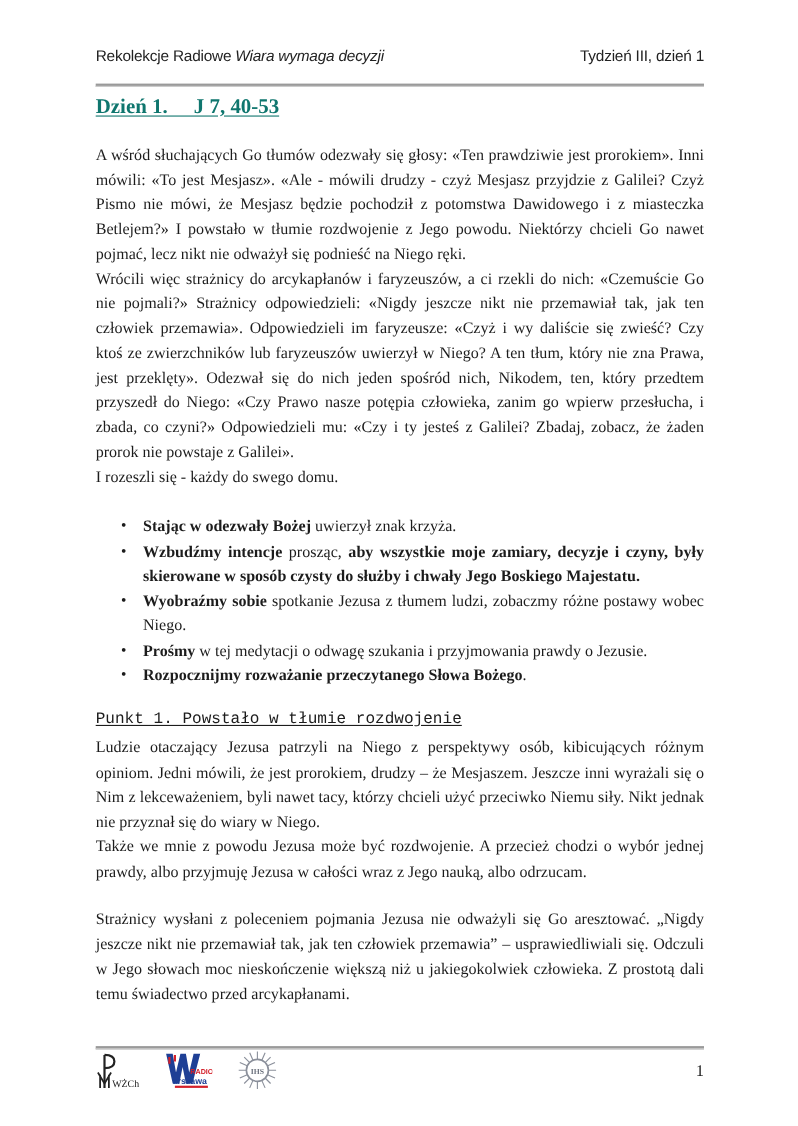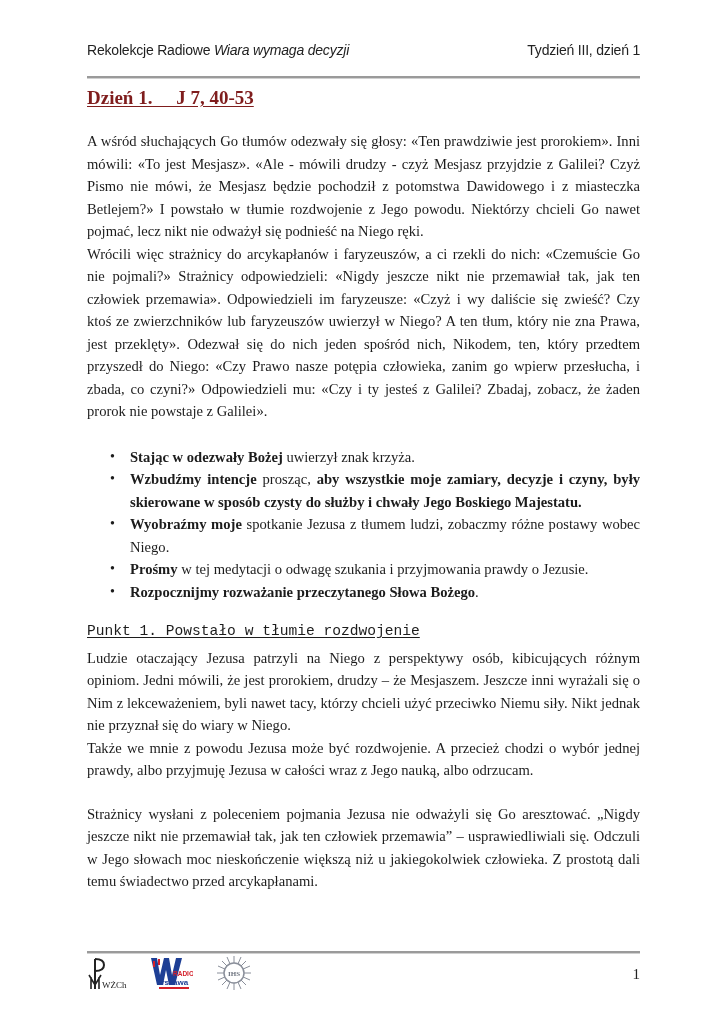--- a/index.html
+++ b/index.html
@@ -20,21 +20,21 @@
     .rule {
       position: absolute; left: 87px; width: 553px; height: 2px;
       background: #9a9a9a; border-bottom: 1px solid #d0d0d0;
     }
     .rule.top { top: 76px; }
     .rule.bottom { top: 951px; }
 
     .title {
       position: absolute; left: 87px; top: 87px;
       font-family: "Liberation Serif", serif; font-weight: bold; font-size: 19px;
-      text-decoration: underline; text-underline-offset: 2px; color: #7f1d1d;
+      text-decoration: underline; text-underline-offset: 2px; color: #0f766e;
       white-space: pre;
     }
 
     .content {
       position: absolute; left: 87px; top: 130px; width: 553px;
       font-family: "Liberation Serif", serif; font-size: 14.6px; line-height: 22.5px;
       text-align: justify; color: #1c1c1c;
     }
     .content p { margin: 0; }
     .scripture p { }
@@ -82,34 +82,35 @@
   </div>
   <div class="rule top"></div>
 
   <div class="title">Dzień 1.     J 7, 40-53</div>
 
   <div class="content">
 
     <div class="scripture">
       <p>A wśród słuchających Go tłumów odezwały się głosy: «Ten prawdziwie jest prorokiem». Inni mówili: «To jest Mesjasz». «Ale - mówili drudzy - czyż Mesjasz przyjdzie z Galilei? Czyż Pismo nie mówi, że Mesjasz będzie pochodził z potomstwa Dawidowego i z miasteczka Betlejem?» I powstało w tłumie rozdwojenie z Jego powodu. Niektórzy chcieli Go nawet pojmać, lecz nikt nie odważył się podnieść na Niego ręki.</p>
       <p>Wrócili więc strażnicy do arcykapłanów i faryzeuszów, a ci rzekli do nich: «Czemuście Go nie pojmali?» Strażnicy odpowiedzieli: «Nigdy jeszcze nikt nie przemawiał tak, jak ten człowiek przemawia». Odpowiedzieli im faryzeusze: «Czyż i wy daliście się zwieść? Czy ktoś ze zwierzchników lub faryzeuszów uwierzył w Niego? A ten tłum, który nie zna Prawa, jest przeklęty». Odezwał się do nich jeden spośród nich, Nikodem, ten, który przedtem przyszedł do Niego: «Czy Prawo nasze potępia człowieka, zanim go wpierw przesłucha, i zbada, co czyni?» Odpowiedzieli mu: «Czy i ty jesteś z Galilei? Zbadaj, zobacz, że żaden prorok nie powstaje z Galilei».</p>
+      <p>I rozeszli się - każdy do swego domu.</p>
     </div>
 
     <ul class="bullets" style="margin-top:23px;">
       <li>
         <span class="dot">•</span>
         <b>Stając w odezwały Bożej</b><span> uwierzył znak krzyża.</span>
       </li>
       <li>
         <span class="dot">•</span>
         <b>Wzbudźmy intencje</b><span> prosząc, </span><b>aby wszystkie moje zamiary, decyzje i czyny, były skierowane w sposób czysty do służby i chwały Jego Boskiego Majestatu.</b>
       </li>
       <li>
         <span class="dot">•</span>
-        <b>Wyobraźmy moje</b><span> spotkanie Jezusa z tłumem ludzi, zobaczmy różne postawy wobec Niego.</span>
+        <b>Wyobraźmy sobie</b><span> spotkanie Jezusa z tłumem ludzi, zobaczmy różne postawy wobec Niego.</span>
       </li>
       <li>
         <span class="dot">•</span>
         <b>Prośmy</b><span> w tej medytacji o odwagę szukania i przyjmowania prawdy o Jezusie.</span>
       </li>
       <li>
         <span class="dot">•</span>
         <b>Rozpocznijmy rozważanie przeczytanego Słowa Bożego</b><span>.</span>
       </li>
     </ul>

